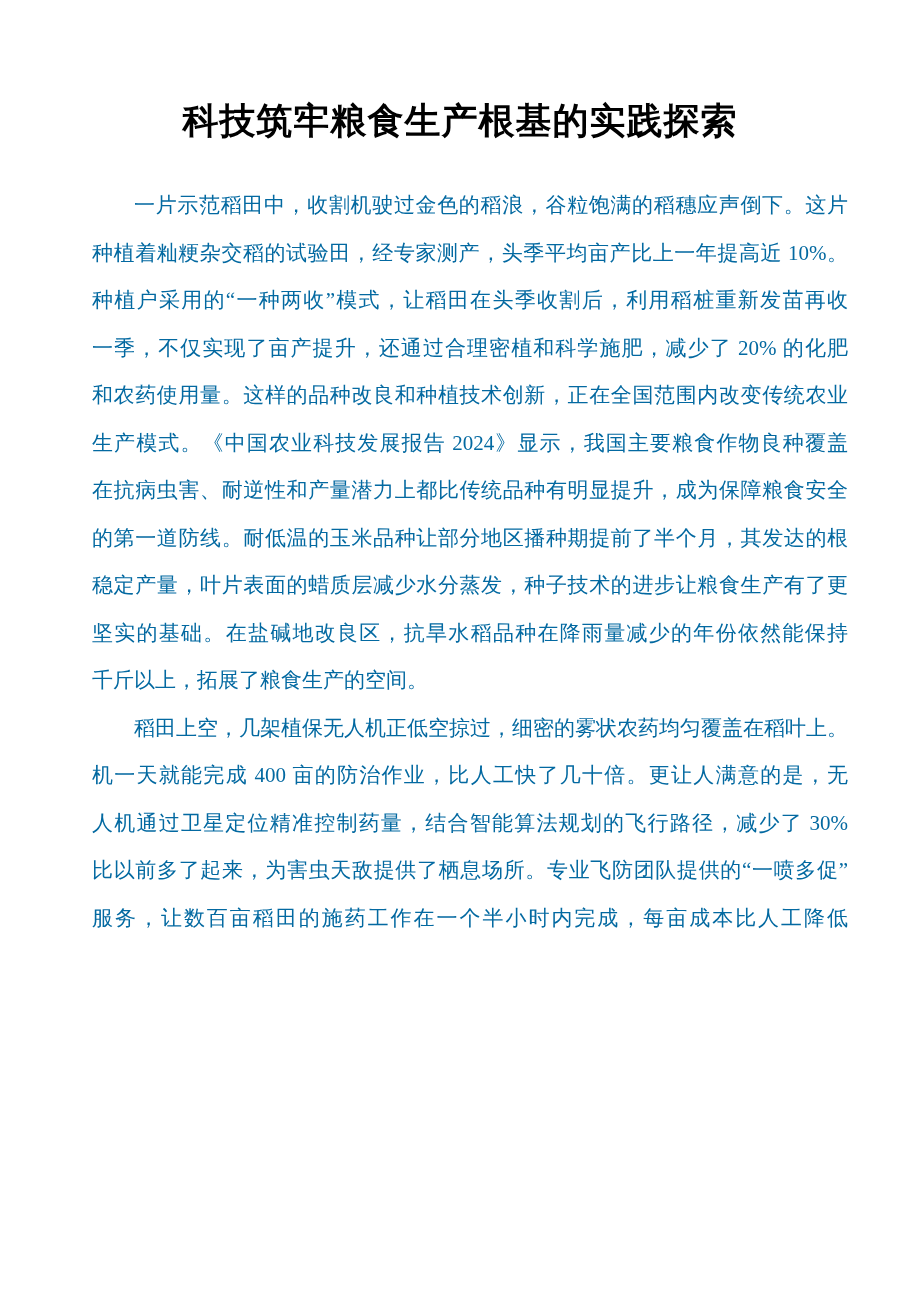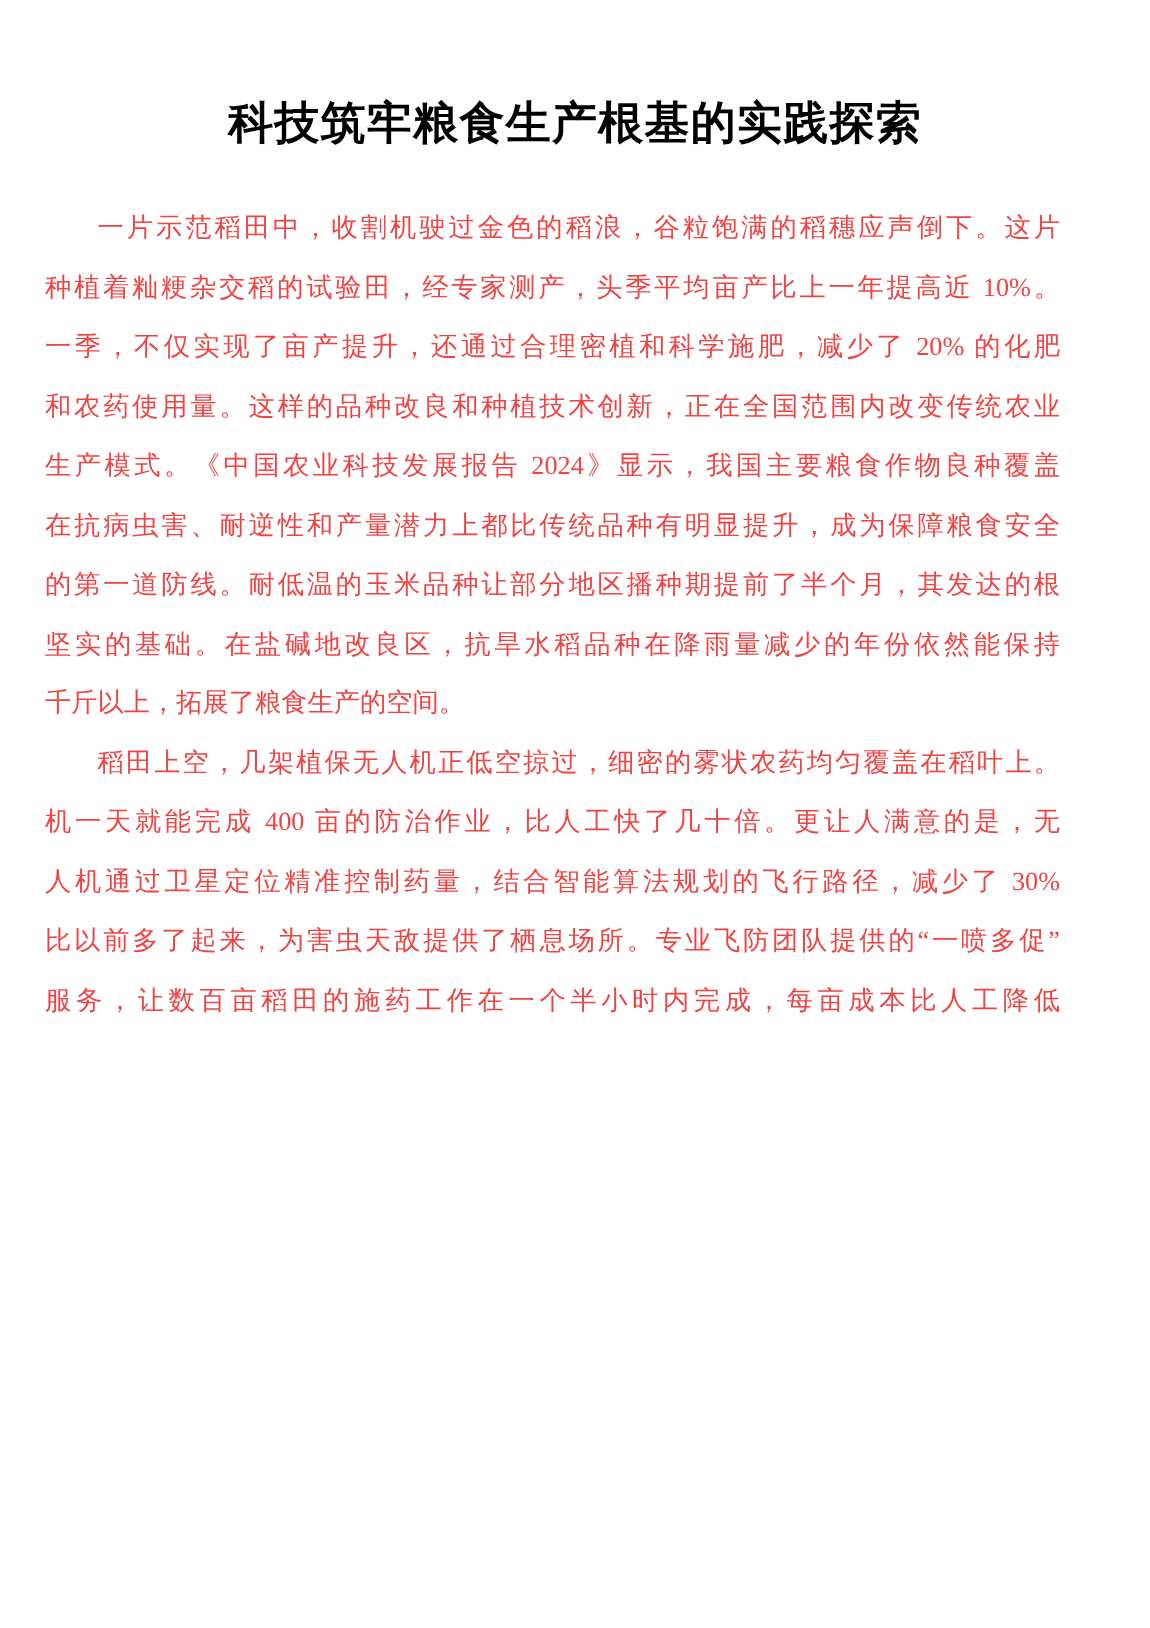--- a/index.html
+++ b/index.html
@@ -9,35 +9,35 @@
   }
   .page {
     position: relative;
     width: 920px;
     height: 1302px;
     background: #ffffff;
     overflow: hidden;
   }
   .doc-title {
     margin: 0;
-    padding-top: 74px;
+    padding-top: 97px;
     text-align: center;
     font-family: "Liberation Sans", sans-serif;
     font-size: 36px;
     font-weight: bold;
     letter-spacing: 1px;
     color: #000000;
   }
   .doc-body {
     margin-top: 36px;
-    padding: 0 72px 0 36px;
+    padding: 0 72px 0 92px;
     font-family: "Liberation Serif", serif;
     font-size: 21px;
     line-height: 47.5px;
-    color: #ef4444;
+    color: #0369a1;
   }
   .line {
     text-align: justify;
     text-align-last: justify;
     white-space: normal;
   }
   .line.first {
     text-indent: 2em;
   }
   .line.left-last {
@@ -45,25 +45,27 @@
   }
 </style>
 </head>
 <body>
 
 <div class="page">
   <h1 class="doc-title">科技筑牢粮食生产根基的实践探索</h1>
   <div class="doc-body">
       <div class="line first">一片示范稻田中，收割机驶过金色的稻浪，谷粒饱满的稻穗应声倒下。这片</div>
       <div class="line">种植着籼粳杂交稻的试验田，经专家测产，头季平均亩产比上一年提高近 10%。</div>
+      <div class="line">种植户采用的“一种两收”模式，让稻田在头季收割后，利用稻桩重新发苗再收</div>
       <div class="line">一季，不仅实现了亩产提升，还通过合理密植和科学施肥，减少了 20% 的化肥</div>
       <div class="line">和农药使用量。这样的品种改良和种植技术创新，正在全国范围内改变传统农业</div>
       <div class="line">生产模式。《中国农业科技发展报告 2024》显示，我国主要粮食作物良种覆盖</div>
       <div class="line">在抗病虫害、耐逆性和产量潜力上都比传统品种有明显提升，成为保障粮食安全</div>
       <div class="line">的第一道防线。耐低温的玉米品种让部分地区播种期提前了半个月，其发达的根</div>
+      <div class="line">稳定产量，叶片表面的蜡质层减少水分蒸发，种子技术的进步让粮食生产有了更</div>
       <div class="line">坚实的基础。在盐碱地改良区，抗旱水稻品种在降雨量减少的年份依然能保持</div>
       <div class="line left-last">千斤以上，拓展了粮食生产的空间。</div>
       <div class="line first">稻田上空，几架植保无人机正低空掠过，细密的雾状农药均匀覆盖在稻叶上。</div>
       <div class="line">机一天就能完成 400 亩的防治作业，比人工快了几十倍。更让人满意的是，无</div>
       <div class="line">人机通过卫星定位精准控制药量，结合智能算法规划的飞行路径，减少了 30%</div>
       <div class="line">比以前多了起来，为害虫天敌提供了栖息场所。专业飞防团队提供的“一喷多促”</div>
       <div class="line">服务，让数百亩稻田的施药工作在一个半小时内完成，每亩成本比人工降低</div>
     </div>
 </div>
 

